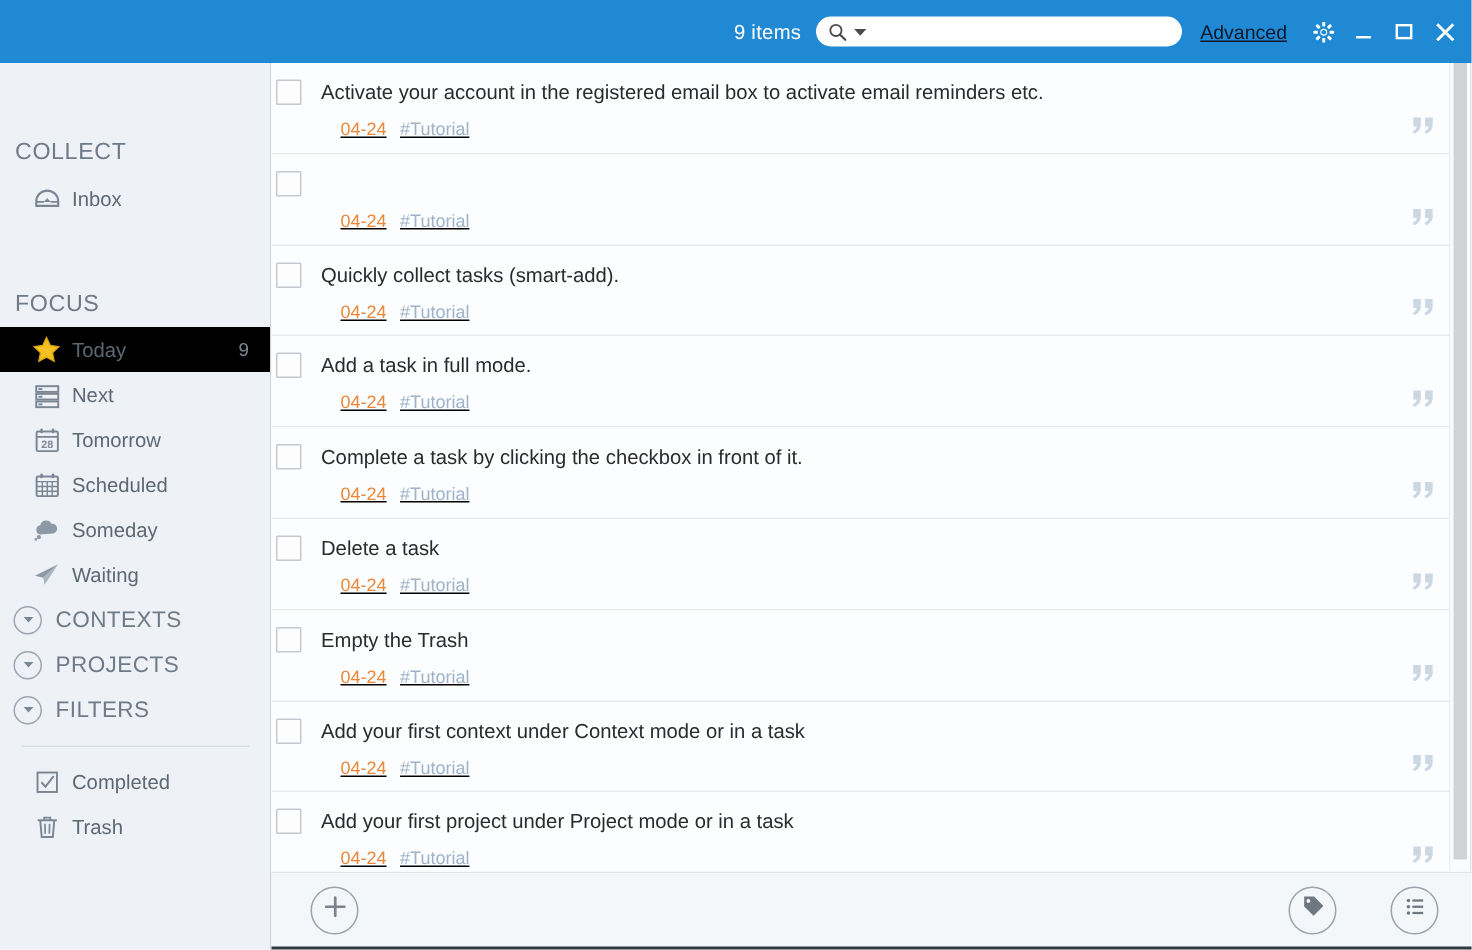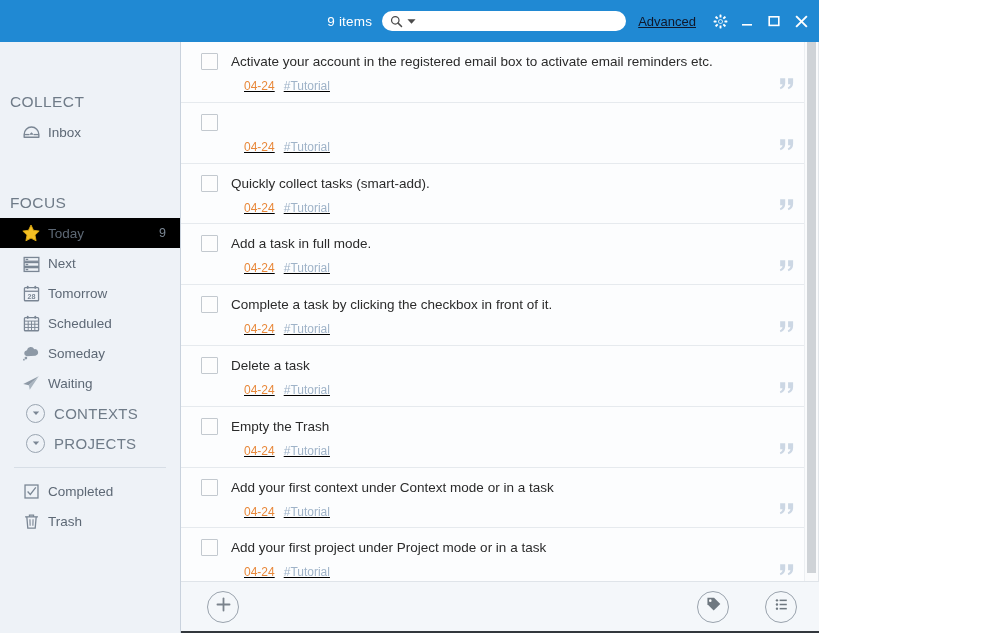--- a/index.html
+++ b/index.html
@@ -2,21 +2,21 @@
 <html><head>
 <meta charset="utf-8">
 <style>
   html,body{margin:0;padding:0;}
   body{
     width:981px;height:633px;overflow:hidden;
     font-family:"Liberation Sans", sans-serif;
     background:#ffffff;
     -webkit-font-smoothing:antialiased;
   }
-  #app{position:relative;width:819px;height:633px;display:flex;flex-direction:column;}
+  #app{position:relative;width:981px;height:633px;display:flex;flex-direction:column;}
 
   
   .titlebar{
     height:42px;min-height:42px;background:#2089d3;
     display:flex;align-items:center;justify-content:flex-end;
     padding:0 10px 0 0;box-sizing:border-box;position:relative;
   }
   .items-count{
     color:#ffffff;font-size:13.5px;letter-spacing:.2px;margin-right:10px;white-space:nowrap;
   }
@@ -51,39 +51,39 @@
   }
   .nav-item{
     height:30px;display:flex;align-items:center;padding-left:18px;box-sizing:border-box;
     cursor:pointer;font-size:13.5px;color:#5d6875;position:relative;
   }
   .nav-item .ic{width:26px;min-width:26px;display:flex;align-items:center;justify-content:center;}
   .nav-item .lbl{padding-left:4px;}
   .nav-item .cnt{margin-left:auto;margin-right:14px;font-size:12.5px;color:#7b8794;}
   .nav-item.active{background:#000000;}
   .group-head{
-    height:30px;display:flex;align-items:center;padding-left:26px;box-sizing:border-box;
+    height:30px;display:flex;align-items:center;padding-left:9px;box-sizing:border-box;
     cursor:pointer;font-size:15px;color:#6f7b88;letter-spacing:.3px;
   }
   .group-head .chev{
     width:17px;height:17px;min-width:17px;border:1px solid #9aa5b1;border-radius:50%;
     display:flex;align-items:center;justify-content:center;margin-right:9px;
   }
   .sb-divider{height:1px;background:#d7dee6;margin:9px 14px 8px 14px;}
 
   
   .list-area{flex:1;display:flex;flex-direction:column;min-width:0;background:#ffffff;}
   .list-scroll{
     flex:1;overflow:hidden;position:relative;background:#fbfcfd;
     border-right:1px solid #e2e6ea;
   }
   .task{
     position:relative;height:60.8px;box-sizing:border-box;
     border-bottom:1px solid #e6eaee;background:#fcfdfe;
-    padding:0 0 0 20px;
+    padding:0 0 0 3px;
   }
   .task-title{
     display:flex;align-items:center;padding-top:11px;font-size:13.5px;color:#2b2b2b;
   }
   .chk{
     width:15px;height:15px;min-width:15px;border:1px solid #c3c9cf;background:#fdfdfd;
     border-radius:1px;cursor:pointer;margin-right:13px;
   }
   .task-sub{
     padding-left:43px;padding-top:9px;font-size:12px;display:flex;align-items:center;gap:9px;text-decoration:underline;
@@ -284,20 +284,28 @@
 
       <div class="group-head">
         <span class="chev">
           <svg width="8" height="8" viewBox="0 0 10 10">
               <polygon points="1,3 9,3 5,7.6" fill="#7a8694"></polygon>
             </svg>
         </span>
         <span>PROJECTS</span>
       </div>
 
+      <div class="group-head">
+        <span class="chev">
+          <svg width="8" height="8" viewBox="0 0 10 10">
+              <polygon points="1,3 9,3 5,7.6" fill="#7a8694"></polygon>
+            </svg>
+        </span>
+        <span>FILTERS</span>
+      </div>
 
       <div class="sb-divider"></div>
 
       <div class="nav-item">
         <span class="ic">
           <svg width="19" height="19" viewBox="0 0 22 22">
             <rect x="3.5" y="3.5" width="15" height="15" fill="none" stroke="#7a8694" stroke-width="1.5"></rect>
             <polyline points="6.5,11 9.6,14.4 16,6.2" fill="none" stroke="#7a8694" stroke-width="1.5"></polyline>
           </svg>
         </span>

